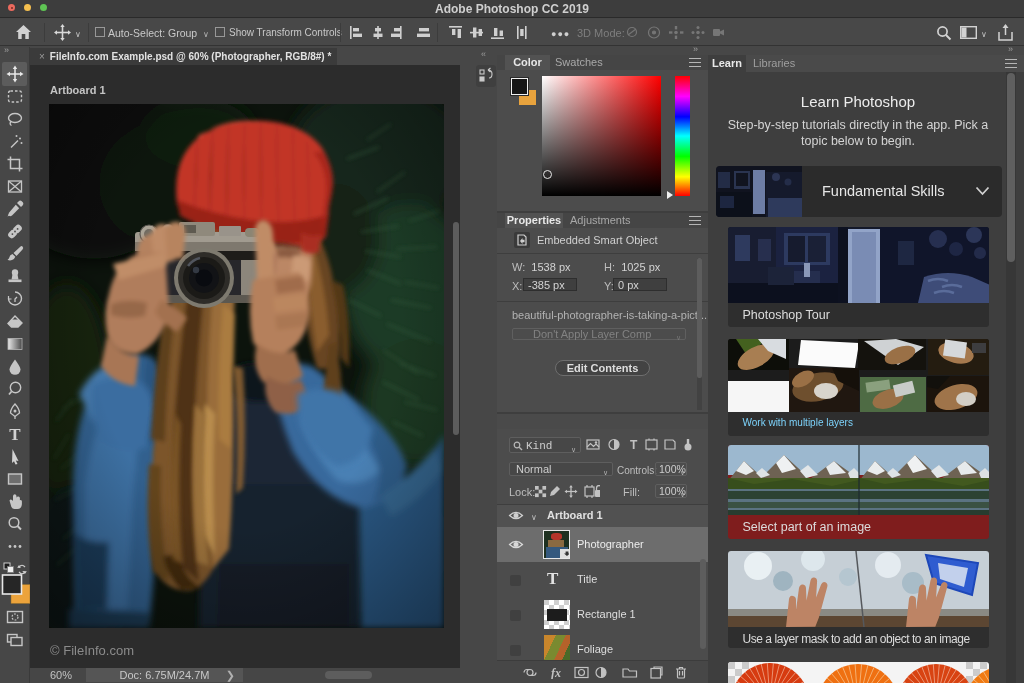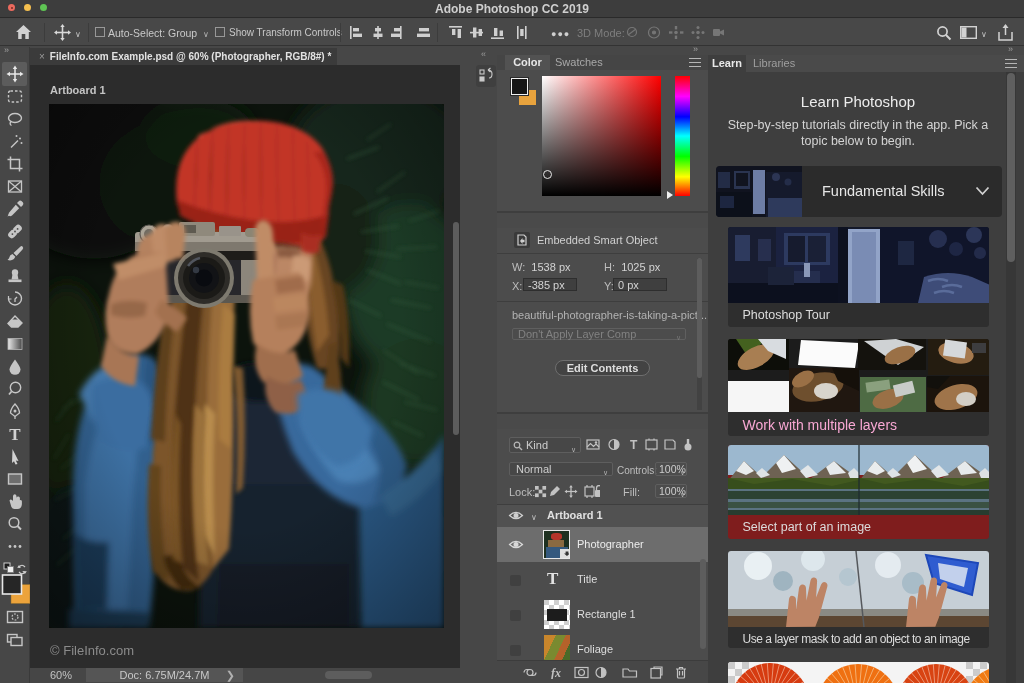--- a/index.html
+++ b/index.html
@@ -492,55 +492,62 @@
     <div class="abs" style="left:0;top:23px;width:213px;height:141px;background:#4c4c4c;">
       <div class="abs" style="left:21.5px;top:20px;width:17.5px;height:15px;background:#e8a33d;"></div>
       <div class="abs" style="left:14px;top:8px;width:17px;height:17px;background:#161616;border:1.5px solid #f0f0f0;outline:1px solid #2a2a2a;"></div>
       <div class="abs" style="left:45px;top:6px;width:119px;height:119.5px;background:linear-gradient(to bottom, rgba(0,0,0,0) 0%, #000 100%), linear-gradient(to right, #fff 0%, #f00 100%);"></div>
       <div class="abs" style="left:46px;top:100px;width:9px;height:9px;border:1.5px solid #e8e8e8;border-radius:50%;"></div>
       <div class="abs" style="left:178px;top:6px;width:15px;height:119.5px;background:linear-gradient(to bottom, #f00 0%, #f0f 17%, #00f 34%, #0ff 50%, #0f0 67%, #ff0 84%, #f00 100%);"></div>
       <div class="abs" style="left:170px;top:121px;width:0;height:0;border-top:4px solid transparent;border-bottom:4px solid transparent;border-left:6px solid #f0f0f0;"></div>
     </div>
     <div class="abs" style="left:0;top:164px;width:213px;height:2px;background:#3e3e3e;"></div>
 
+    <div class="abs" style="left:0;top:166px;width:213px;height:15px;background:#454545;">
+      <div class="abs" style="left:8px;top:0;width:58px;height:15px;background:#525252;color:#e8e8e8;font-size:11px;font-weight:bold;text-align:center;line-height:15px;">Properties</div>
+      <div class="abs" style="left:73px;top:0;height:15px;color:#a8a8a8;font-size:11px;line-height:15px;">Adjustments</div>
+      <div class="abs" style="left:192px;top:3px;width:12px;height:9px;border-top:1.5px solid #b5b5b5;border-bottom:1.5px solid #b5b5b5;">
+          <div style="margin-top:2.6px;height:1.5px;background:#b5b5b5;"></div>
+        </div>
+    </div>
 
     <div class="abs" style="left:0;top:181px;width:213px;height:184px;background:#4c4c4c;">
       <div class="abs" style="left:17px;top:4px;width:16px;height:16px;background:#3a3a3a;border-radius:2px;">
         <svg width="16" height="16" viewBox="0 0 16 16">
             <path d="M4 3 h6 l2 2 v8 h-8 Z" fill="none" stroke="#cfcfcf" stroke-width="1.2"></path>
             <path d="M6 9 l2.5 -3 v1.8 h2 v2.4 h-2 v1.8 Z" fill="#cfcfcf"></path>
           </svg>
       </div>
       <div class="abs" style="left:40px;top:6px;color:#d0d0d0;font-size:11px;">Embedded Smart Object</div>
       <div class="abs" style="left:0;top:25px;width:213px;height:1px;background:#3e3e3e;"></div>
       <div class="abs" style="left:15px;top:33px;color:#bdbdbd;font-size:11px;">W:&nbsp; <span style="color:#d3d3d3">1538 px</span></div>
       <div class="abs" style="left:107px;top:33px;color:#bdbdbd;font-size:11px;">H:&nbsp; <span style="color:#d3d3d3">1025 px</span></div>
       <div class="abs" style="left:15px;top:52px;color:#bdbdbd;font-size:11px;">X:</div>
       <div class="abs" style="left:26px;top:50px;width:54px;height:13px;background:#3f3f3f;border:1px solid #2e2e2e;color:#d3d3d3;font-size:11px;line-height:12px;padding-left:4px;">-385 px</div>
       <div class="abs" style="left:107px;top:52px;color:#bdbdbd;font-size:11px;">Y:</div>
       <div class="abs" style="left:116px;top:50px;width:54px;height:13px;background:#3f3f3f;border:1px solid #2e2e2e;color:#d3d3d3;font-size:11px;line-height:12px;padding-left:4px;">0 px</div>
       <div class="abs" style="left:0;top:73px;width:213px;height:1px;background:#3e3e3e;"></div>
       <div class="abs" style="left:15px;top:81px;color:#b2b2b2;font-size:11px;">beautiful-photographer-is-taking-a-pict...</div>
-      <div class="abs" style="left:15px;top:100px;width:174px;height:12px;border:1px solid #5f5f5f;border-radius:2px;color:#828282;font-size:11px;line-height:11px;padding-left:5px;">Don't Apply Layer Comp<span style="position:absolute;right:4px;top:3px;font-size:7px;color:#787878;">∨</span></div>
+      <div class="abs" style="left:15px;top:100px;width:174px;height:12px;border:1px solid #5f5f5f;border-radius:2px;color:#828282;font-size:11px;line-height:11px;padding-left:20px;">Don't Apply Layer Comp<span style="position:absolute;right:4px;top:3px;font-size:7px;color:#787878;">∨</span></div>
       <div class="abs" style="left:58px;top:132px;width:95px;height:16px;background:#434343;border:1px solid #6e6e6e;border-radius:8px;color:#dedede;font-size:11px;font-weight:bold;text-align:center;line-height:15px;">Edit Contents</div>
       <div class="abs" style="left:200px;top:30px;width:5px;height:152px;background:#424242;">
           <div class="abs" style="left:0;top:0;width:5px;height:120px;background:#5d5d5d;border-radius:2px;"></div>
         </div>
     </div>
     <div class="abs" style="left:0;top:365px;width:213px;height:2px;background:#3e3e3e;"></div>
 
 
     <div class="abs" style="left:0;top:382px;width:213px;height:254px;background:#4c4c4c;">
 
       <div class="abs" style="left:12px;top:8px;width:72px;height:16px;background:#474747;border:1px solid #5e5e5e;border-radius:2px;color:#cdcdcd;font-size:11px;line-height:15px;">
         <svg class="abs" style="left:3px;top:3px;" width="10" height="10" viewBox="0 0 10 10">
             <circle cx="4" cy="4" r="2.8" fill="none" stroke="#b8b8b8" stroke-width="1.2"></circle>
             <line x1="6.2" y1="6.2" x2="9" y2="9" stroke="#b8b8b8" stroke-width="1.4"></line>
           </svg>
-        <span style="margin-left:16px;">Kind</span><span style="position:absolute;right:4px;top:4px;font-size:7px;color:#b0b0b0;">∨</span>
+        <span style="margin-left:16px;font-family:Liberation Mono, monospace;">Kind</span><span style="position:absolute;right:4px;top:4px;font-size:7px;color:#b0b0b0;">∨</span>
       </div>
       <svg class="abs" style="left:89px;top:9px;" width="110" height="14" viewBox="0 0 110 14">
         <g stroke="#c2c2c2" fill="none" stroke-width="1.2">
           <rect x="1" y="2" width="12" height="9"></rect>
             <path d="M1 9 l3.5-3.5 l3 3 l2.5-2.5 l3 3"></path>
             <circle cx="10" cy="4.5" r="1.2" fill="#c2c2c2" stroke="none"></circle>
           <circle cx="28" cy="6.5" r="5"></circle>
             <path d="M28 1.5 a5 5 0 0 1 0 10 Z" fill="#c2c2c2" stroke="none"></path>
           <text x="44" y="11" font-size="12" font-weight="bold" fill="#c2c2c2" stroke="none" font-family="Liberation Sans">T</text>
           <rect x="60" y="2" width="11" height="9"></rect>
@@ -746,21 +753,21 @@
         <rect x="132" y="38" width="66" height="35" fill="#4e6b44"></rect>
         <rect x="138" y="42" width="24" height="10" fill="#8aa07e" transform="rotate(-8 150 47)"></rect>
         <ellipse cx="160" cy="60" rx="16" ry="9" fill="#9a7046" transform="rotate(-18 160 60)"></ellipse>
         <rect x="166" y="44" width="20" height="12" fill="#c8ccc8" transform="rotate(-14 176 50)"></rect>
 
         <rect x="199" y="37" width="63" height="36" fill="#1c140c"></rect>
         <ellipse cx="228" cy="58" rx="22" ry="12" fill="#9f744a" transform="rotate(-16 228 58)"></ellipse>
         <ellipse cx="238" cy="60" rx="10" ry="7" fill="#d2cec6"></ellipse>
         <path d="M199 37 L222 37 L210 50 L199 48 Z" fill="#12100c"></path>
       </svg>
-      <div class="abs" style="left:15px;top:78px;color:#f9a8d4;font-size:14px;">Work with multiple layers</div>
+      <div class="abs" style="left:15px;top:78px;color:#7dd3fc;font-size:10px;">Work with multiple layers</div>
     </div>
 
     <div class="abs" style="left:19.5px;top:398px;width:261.5px;height:94px;background:#7f1d1d;border-radius:3px;overflow:hidden;">
       <svg class="abs" style="left:0;top:0;" width="262" height="70" viewBox="0 0 262 70">
         <defs>
           <g id="mtn">
             <rect x="0" y="0" width="131" height="30" fill="#9cb8cf"></rect>
             <polygon points="0,36 16,16 34,32 56,10 82,34 106,16 131,34 131,46 0,46" fill="#6e6253"></polygon>
             <polygon points="8,26 16,16 26,26 18,30" fill="#e9eced"></polygon>
             <polygon points="28,28 34,23 42,30 33,33" fill="#dde2e4"></polygon>

